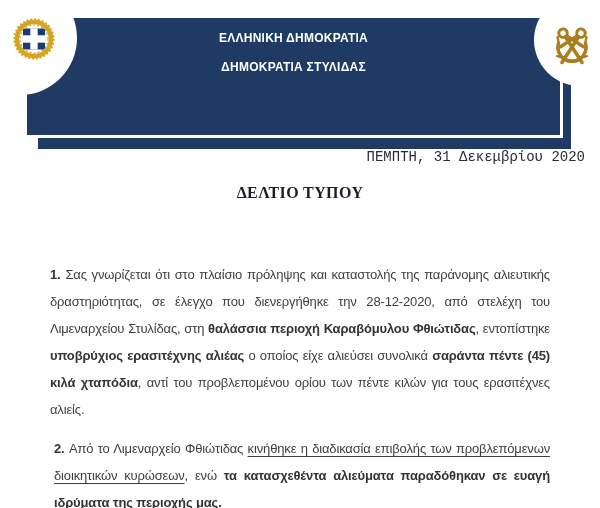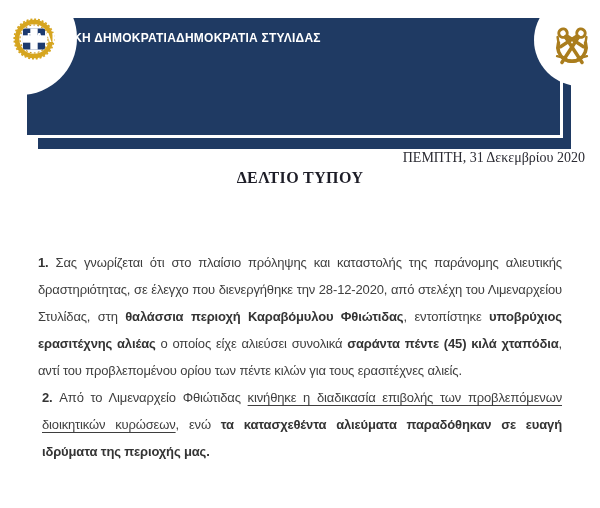--- a/index.html
+++ b/index.html
@@ -15,53 +15,53 @@
     position:absolute;left:38px;top:32px;width:533px;height:117px;
     background:#1f3a63;z-index:1;
   }
   .banner-main{
     position:absolute;left:24px;top:15px;width:539px;height:123px;
     box-sizing:border-box;background:#1f3a63;border:3px solid #ffffff;z-index:2;
   }
   .banner-text{
     position:absolute;left:27px;top:18px;width:533px;height:117px;
     padding-top:6px;box-sizing:border-box;z-index:5;
-    display:flex;flex-direction:row;
+    display:flex;flex-direction:column;align-items:center;
   }
   .banner-line{
     height:29px;line-height:29px;white-space:nowrap;
     color:#ffffff;font-weight:bold;font-size:12px;letter-spacing:.25px;
     text-align:center;
   }
   .cutout{position:absolute;border-radius:50%;background:#ffffff;z-index:3;}
   .cutout-left{left:-37px;top:-19px;width:114px;height:114px;}
   .cutout-right{left:534px;top:-6px;width:92px;height:92px;}
   .emblem{position:absolute;z-index:4;}
   .emblem-left{left:11px;top:16px;width:46px;height:46px;}
   .emblem-right{left:546px;top:21px;width:52px;height:52px;}
 
   
   .date-line{
     position:absolute;top:149px;right:15px;z-index:6;
-    font-family:Liberation Serif, serif;font-size:14px;line-height:17px;
+    font-family:Liberation Mono, monospace;font-size:14px;line-height:17px;
     color:#2b2b33;white-space:nowrap;
   }
   .page-title{
-    position:absolute;top:169px;left:0;width:600px;text-align:center;z-index:6;
+    position:absolute;top:184px;left:0;width:600px;text-align:center;z-index:6;
     font-family:"Liberation Serif",serif;font-weight:bold;font-size:16px;
     letter-spacing:.4px;color:#1d1d27;
   }
 
   
   .body-text{
     position:absolute;left:38px;top:249px;width:524px;z-index:6;
     font-size:13px;line-height:27px;letter-spacing:-0.15px;
     color:#3e3e3e;text-align:justify;
   }
-  .body-text p{margin:0;}
+  .body-text p{margin:12px;}
   .body-text p.p2{padding-left:4px;}
   .body-text .b{font-weight:bold;color:#343434;}
   .body-text .u{text-decoration:underline;text-underline-offset:3px;}
 </style>
 </head>
 <body>
 
 <div class="page">
 
   <div class="banner-shadow"></div>

